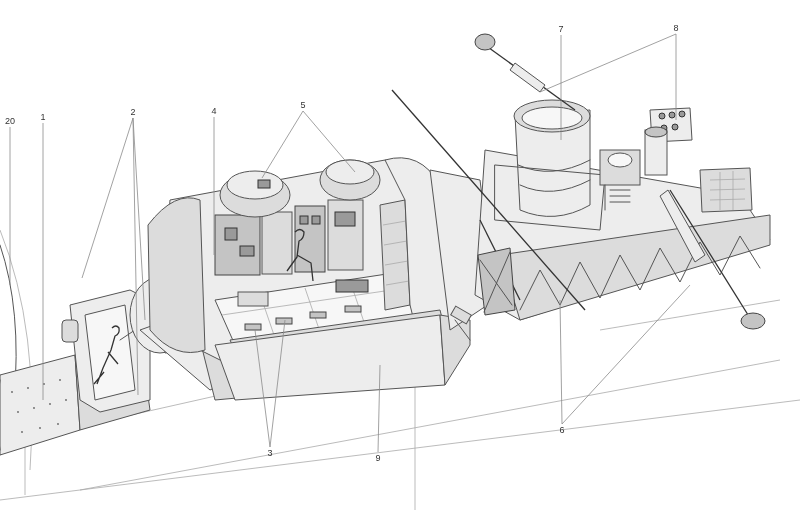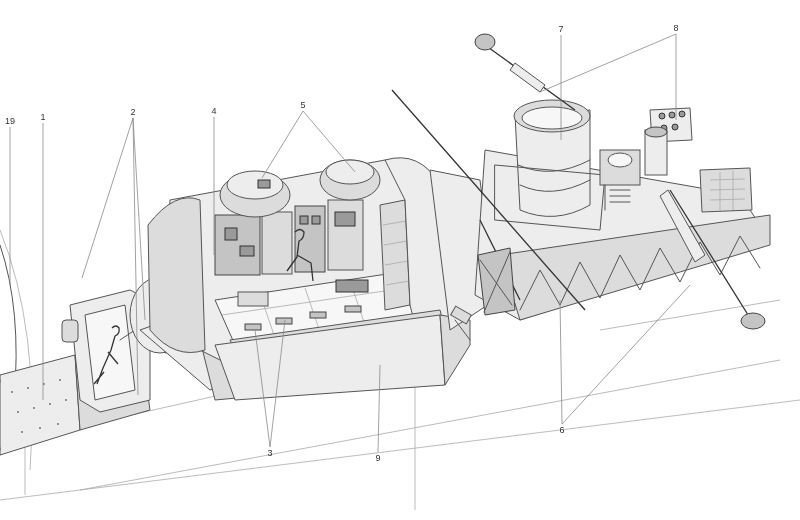--- a/index.html
+++ b/index.html
@@ -187,21 +187,21 @@
       <path class="leader" d="M676 34 L540 92"></path>
       <path class="leader" d="M270 447 L255 330"></path>
       <path class="leader" d="M270 447 L285 320"></path>
       <path class="leader" d="M378 452 L380 365"></path>
       <path class="leader" d="M562 424 L560 300"></path>
       <path class="leader" d="M562 424 L690 285"></path>
     </g>
   </svg>
 
   
-  <span class="callout" style="left:10px;top:121px;">19</span>
+  <span class="callout" style="left:10px;top:121px;">20</span>
   <span class="callout" style="left:43px;top:117px;">1</span>
   <span class="callout" style="left:133px;top:112px;">2</span>
   <span class="callout" style="left:214px;top:111px;">4</span>
   <span class="callout" style="left:303px;top:105px;">5</span>
   <span class="callout" style="left:561px;top:29px;">7</span>
   <span class="callout" style="left:676px;top:28px;">8</span>
   <span class="callout" style="left:270px;top:453px;">3</span>
   <span class="callout" style="left:378px;top:458px;">9</span>
   <span class="callout" style="left:562px;top:430px;">6</span>
 </div>

